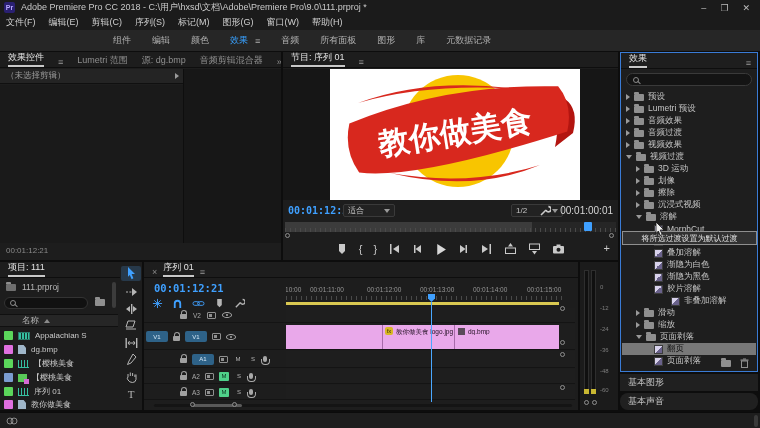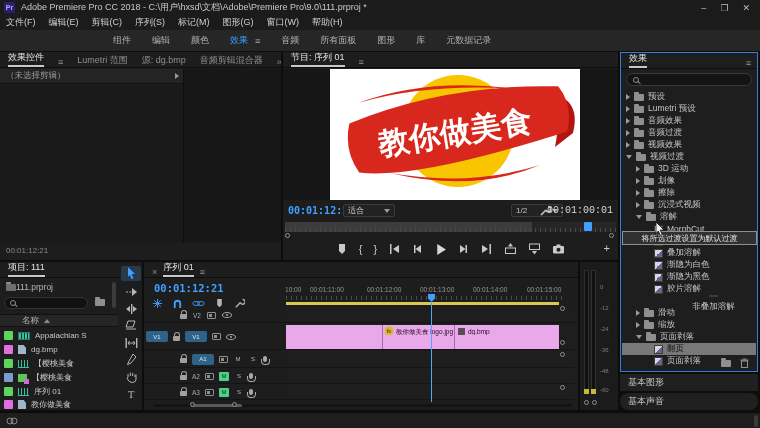--- a/index.html
+++ b/index.html
@@ -49,21 +49,21 @@
   .pico-aud{display:inline-block;width:11px;height:8px;background:repeating-linear-gradient(90deg,#35c0a0 0 1px,transparent 1px 3px);border-bottom:1px solid #35c0a0;}
   .pico-seq{display:inline-block;width:9px;height:8px;background:#58c858;position:relative;}
   .pico-seq::after{content:"";position:absolute;right:-2px;bottom:-2px;width:5px;height:5px;background:#d46ad4;}
   .frow{position:absolute;left:1px;right:1px;height:12px;display:flex;align-items:center;gap:4px;}
   .frow .flbl{font-size:8.5px;color:#c5c5c5;white-space:nowrap;}
   .frow.sel{background:#787878;}
   .frow.sel .flbl{color:#141414;}
   .tl-lane{position:absolute;left:142px;right:3px;background:#1e1e1e;border-bottom:1px solid #141414;}
   .circ{position:absolute;width:5px;height:5px;border:1px solid #8f8f8f;border-radius:50%;background:#1d1d1d;}
   .tc-blue{color:#3fa0ff;font-family:"DejaVu Sans Mono",monospace;font-weight:bold;}
-  .tc-wht{color:#d6d6d6;font-family:Liberation Mono, monospace;}
+  .tc-wht{color:#d6d6d6;font-family:Liberation Sans, sans-serif;}
   .ticks{background:repeating-linear-gradient(to right,#4a4a4a 0 1px,transparent 1px 5px);}
   .ddl{display:inline-flex;align-items:center;justify-content:space-between;border:1px solid #3a3a3a;border-radius:2px;background:#222;padding:0 4px;height:13px;font-size:8px;color:#c5c5c5;}
   .toolico{width:20px;height:15px;display:flex;align-items:center;justify-content:center;}
   svg{display:block;}
   .tooltip{position:absolute;left:622px;top:231px;width:135px;height:14px;background:#313131;border:1px solid #8f8f8f;display:flex;align-items:center;justify-content:center;z-index:50;}
   .tooltip span{font-size:8px;color:#e3e3e3;white-space:nowrap;}
 </style>
 </head>
 <body>
 
@@ -199,21 +199,21 @@
         </svg>
     </div>
     <span class="r" style="right:8px;top:190px;font-size:11px;color:#c9c9c9;">+</span>
   </div>
 
   <div class="panel" style="left:0;top:262px;width:134px;height:148px;">
     <div class="tabbar" style="gap:0;">
       <span class="tab on">项目: 111</span>
       <span class="hamb2" style="margin-left:auto;margin-right:6px;">≡</span>
     </div>
-    <div class="r" style="left:6px;top:20px;display:flex;align-items:center;">
+    <div class="r" style="left:6px;top:20px;display:flex;align-items:center;gap:6px;">
       <span class="fold" style="background:#6f6f6f;"></span>
       <span style="font-size:8.5px;color:#b8b8b8;">111.prproj</span>
     </div>
     <div class="r" style="left:4px;top:35px;width:84px;height:12px;background:#111;border:1px solid #333;border-radius:6px;display:flex;align-items:center;padding-left:5px;">
       <span class="mag"></span>
     </div>
     <span class="fold" style="position:absolute;left:95px;top:37px;"></span>
     <div class="r" style="left:0;top:52px;width:118px;height:13px;background:#262626;border-top:1px solid #101010;border-bottom:1px solid #101010;display:flex;align-items:center;">
       <span style="font-size:8.5px;color:#b5b5b5;margin-left:22px;">名称</span>
       <span class="tri-d" style="margin-left:5px;transform:rotate(180deg);border-top-color:#8a8a8a;"></span>
@@ -501,21 +501,21 @@
         <span class="flbl">渐隐为白色</span>
       </div>
     <div class="frow" style="top:218px;padding-left:32px;">
         <span class="tic"></span>
         <span class="flbl">渐隐为黑色</span>
       </div>
     <div class="frow" style="top:230px;padding-left:32px;">
         <span class="tic"></span>
         <span class="flbl">胶片溶解</span>
       </div>
-    <div class="frow" style="top:242px;padding-left:49px;flex-direction:column;">
+    <div class="frow" style="top:242px;padding-left:49px;">
         <span class="tic"></span>
         <span class="flbl">非叠加溶解</span>
       </div>
     <div class="frow" style="top:254px;padding-left:14px;">
         <span class="tri-r"></span>
         <span class="fold"></span>
         <span class="flbl">滑动</span>
       </div>
     <div class="frow" style="top:266px;padding-left:14px;">
         <span class="tri-r"></span>

